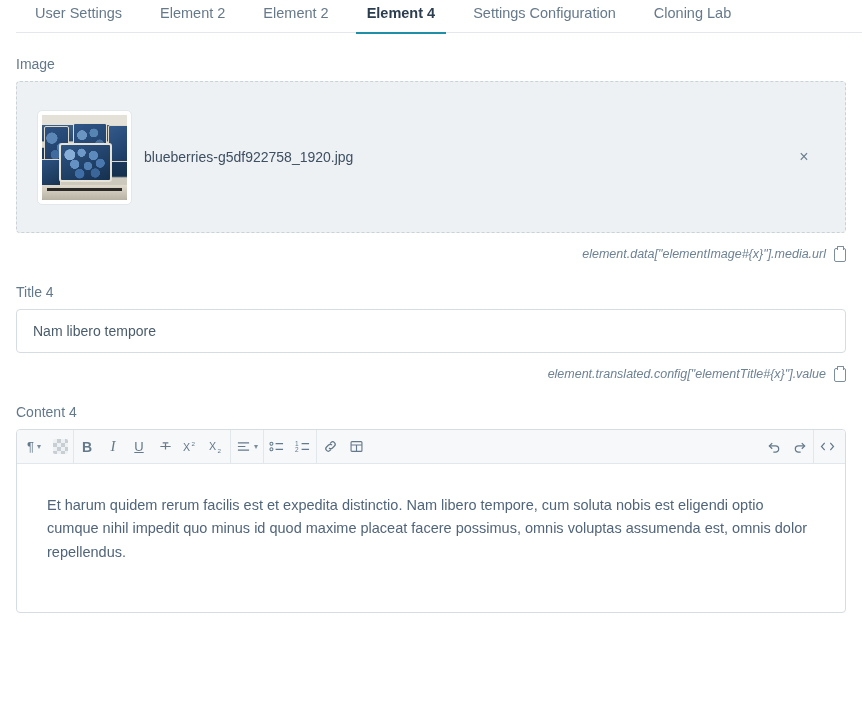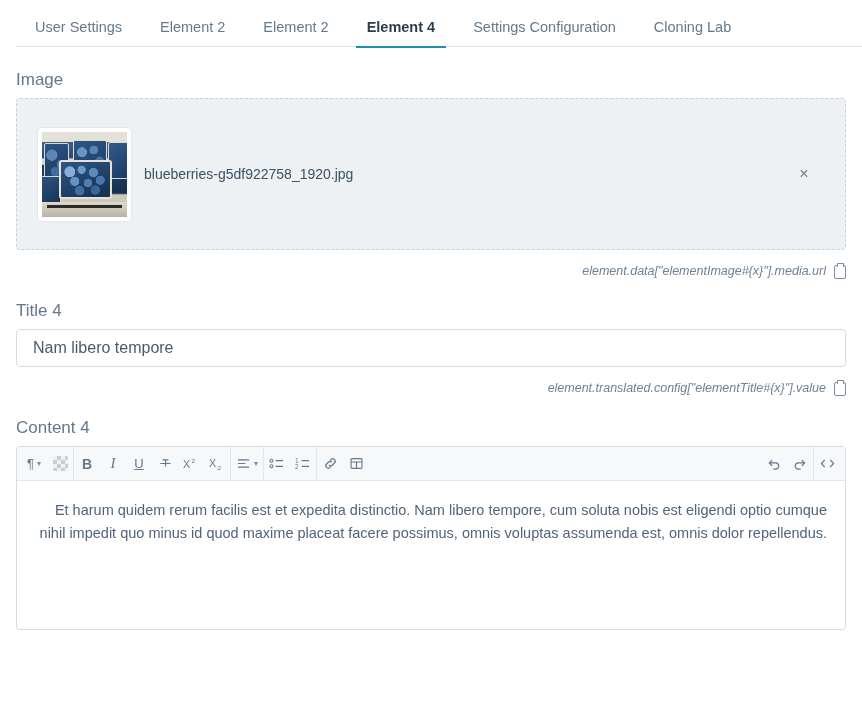--- a/index.html
+++ b/index.html
@@ -13,21 +13,21 @@
     font-family: "Liberation Sans", sans-serif;
     color: #4a5c6a;
     -webkit-font-smoothing: antialiased;
   }
 
   
   .tabbar {
     position: relative;
     display: flex;
     align-items: flex-end;
-    height: 47px;
+    height: 33px;
     padding: 0 0 0 16px;
     gap: 0;
     white-space: nowrap;
   }
   .tabbar::after {
     content: "";
     position: absolute;
     left: 16px;
     right: 0;
     bottom: 0;
@@ -59,21 +59,21 @@
     height: 2px;
     background: #189eff;
     background: #1f8fa8;
   }
 
   
   .page {
     padding: 0 16px;
   }
   .field-label {
-    font-size: 17px;
+    font-size: 14px;
     color: #63788a;
     margin: 24px 0 10px 0;
     line-height: 1;
   }
 
   
   .dropzone {
     border: 1px dashed #c9d2d9;
     border-radius: 4px;
     background: #eef1f4;
@@ -230,25 +230,25 @@
     width: 5px; height: 3px;
     border: 1px solid #7d8f9e;
     border-bottom: none;
     border-radius: 1px 1px 0 0;
     background: #ffffff;
   }
 
   
   .text-input {
     width: 100%;
-    height: 38px;
+    height: 44px;
     border: 1px solid #d6dde2;
     border-radius: 4px;
     padding: 0 16px;
-    font-size: 16px;
+    font-size: 14px;
     font-family: inherit;
     color: #4a5c6a;
     background: #ffffff;
     outline: none;
   }
 
   
   .editor {
     border: 1px solid #d6dde2;
     border-radius: 4px;
@@ -305,21 +305,21 @@
     background-size: 8px 8px;
     background-position: 0 0, 4px 4px;
   }
   .editor-body {
     padding: 18px 18px 20px 18px;
     font-size: 14.5px;
     line-height: 1.62;
     color: #51657a;
     min-height: 148px;
   }
-  .editor-body p { margin: 0; text-align: right; }
+  .editor-body p { margin: 12px; }
 </style>
 </head>
 <body>
 
 <div class="tabbar">
   <button class="tab">User Settings</button>
   <button class="tab">Element 2</button>
   <button class="tab">Element 2</button>
   <button class="tab active">Element 4</button>
   <button class="tab">Settings Configuration</button>

